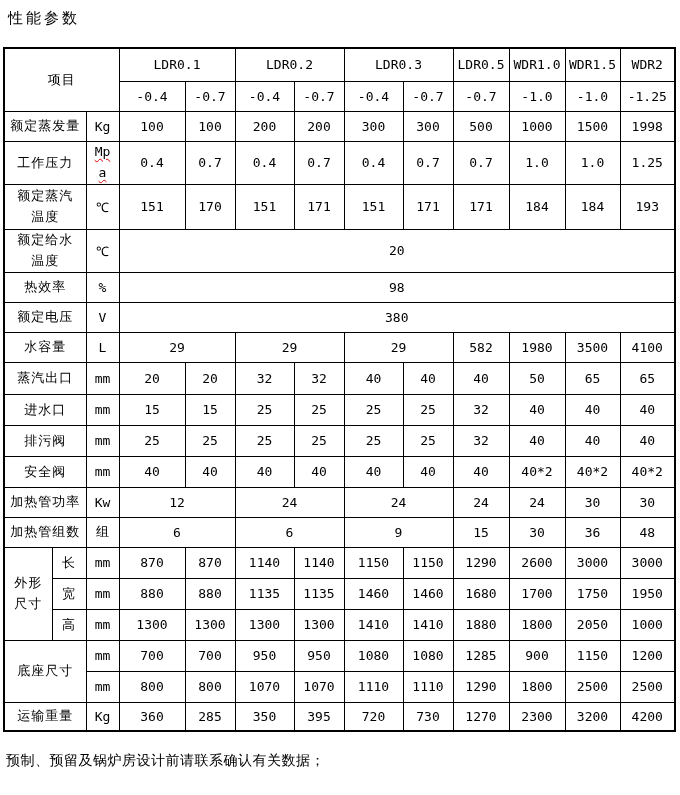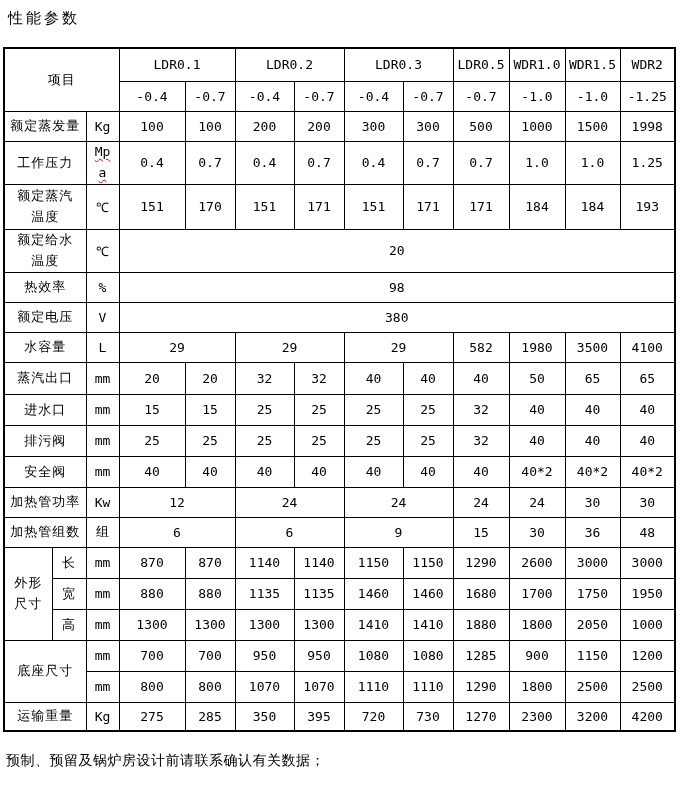--- a/index.html
+++ b/index.html
@@ -294,21 +294,21 @@
     <td class="num">1110</td>
     <td class="num">1290</td>
     <td class="num">1800</td>
     <td class="num">2500</td>
     <td class="num">2500</td>
   </tr>
 
   <tr style="height:29px">
     <td colspan="2" class="lbl">运输重量</td>
     <td class="num">Kg</td>
-    <td class="num">275</td>
+    <td class="num">360</td>
     <td class="num">285</td>
     <td class="num">350</td>
     <td class="num">395</td>
     <td class="num">720</td>
     <td class="num">730</td>
     <td class="num">1270</td>
     <td class="num">2300</td>
     <td class="num">3200</td>
     <td class="num">4200</td>
   </tr>

